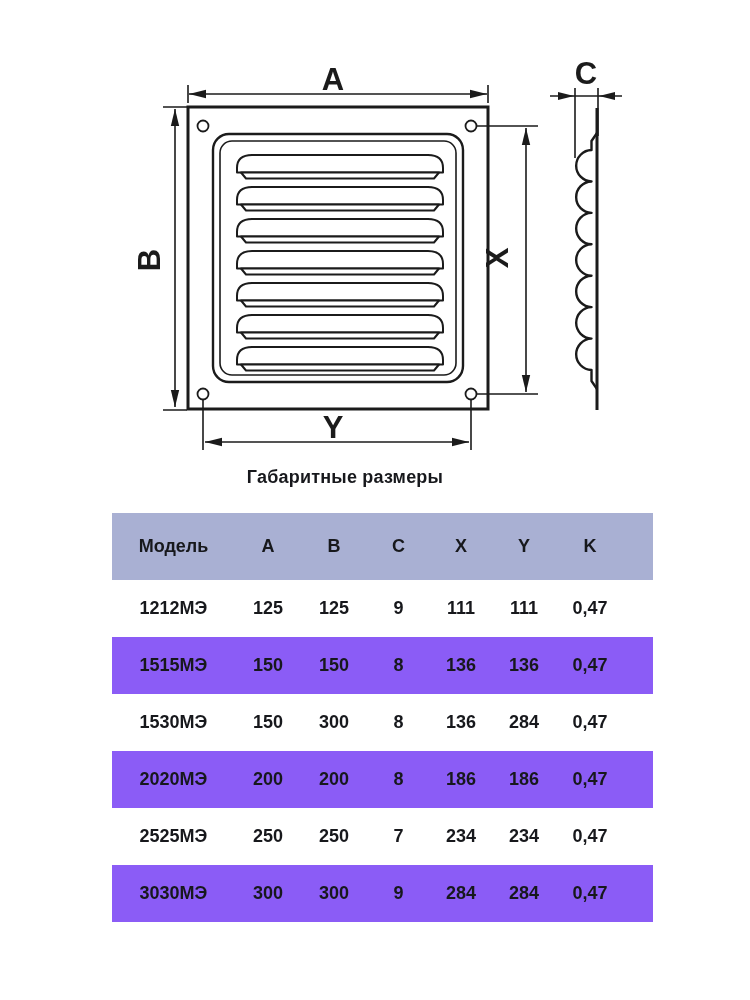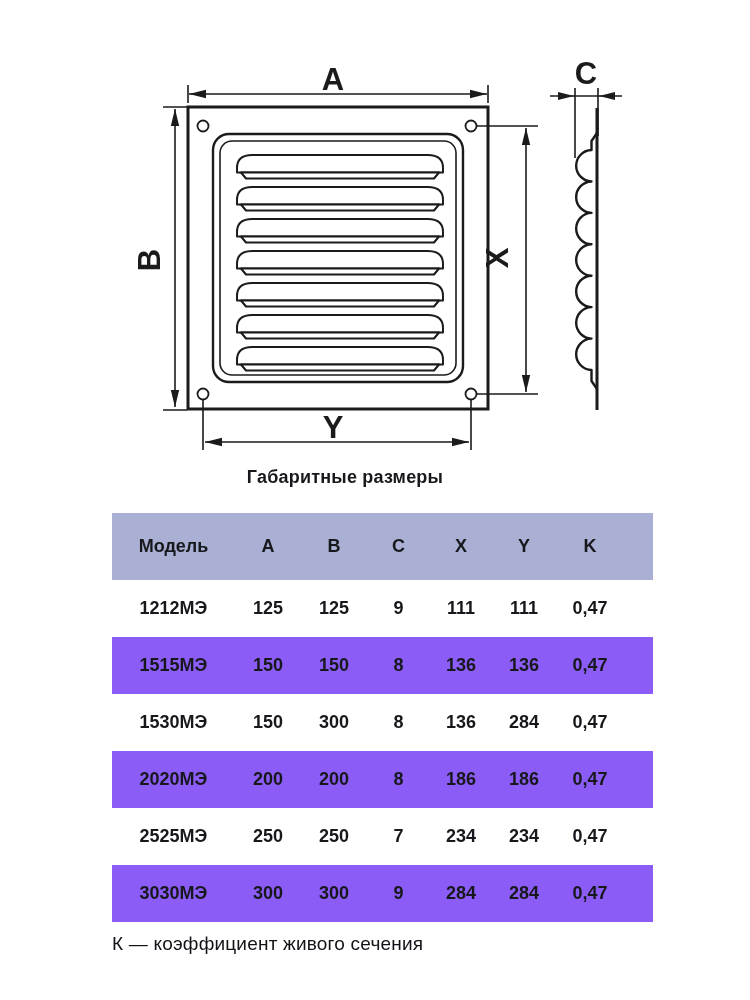--- a/index.html
+++ b/index.html
@@ -203,14 +203,13 @@
       <div class="t-cell">3030МЭ</div>
       <div class="t-cell">300</div>
       <div class="t-cell">300</div>
       <div class="t-cell">9</div>
       <div class="t-cell">284</div>
       <div class="t-cell">284</div>
       <div class="t-cell last">0,47</div>
     </div>
   </div>
 
-  <div class="footnote">К — коэффициент живого сечения</div>
 </div>
 
 </body></html>

